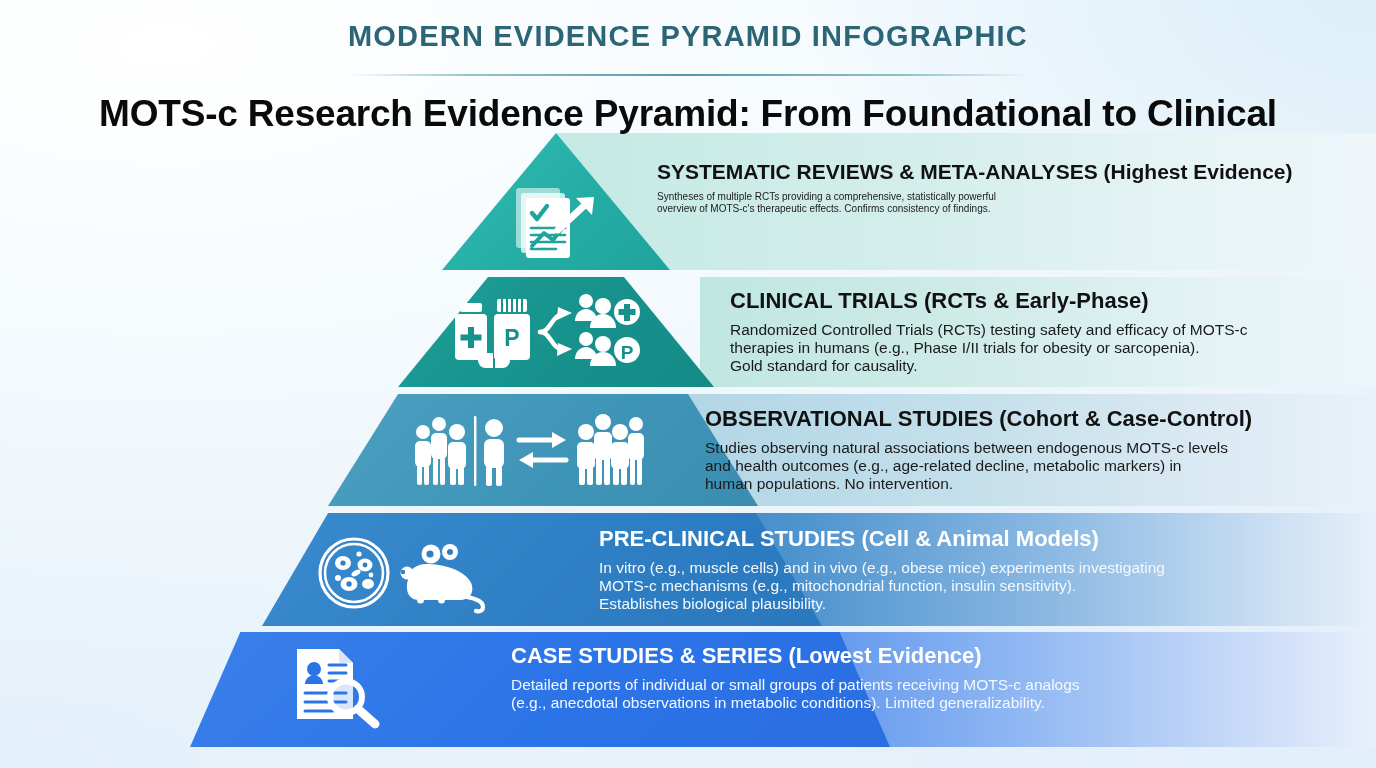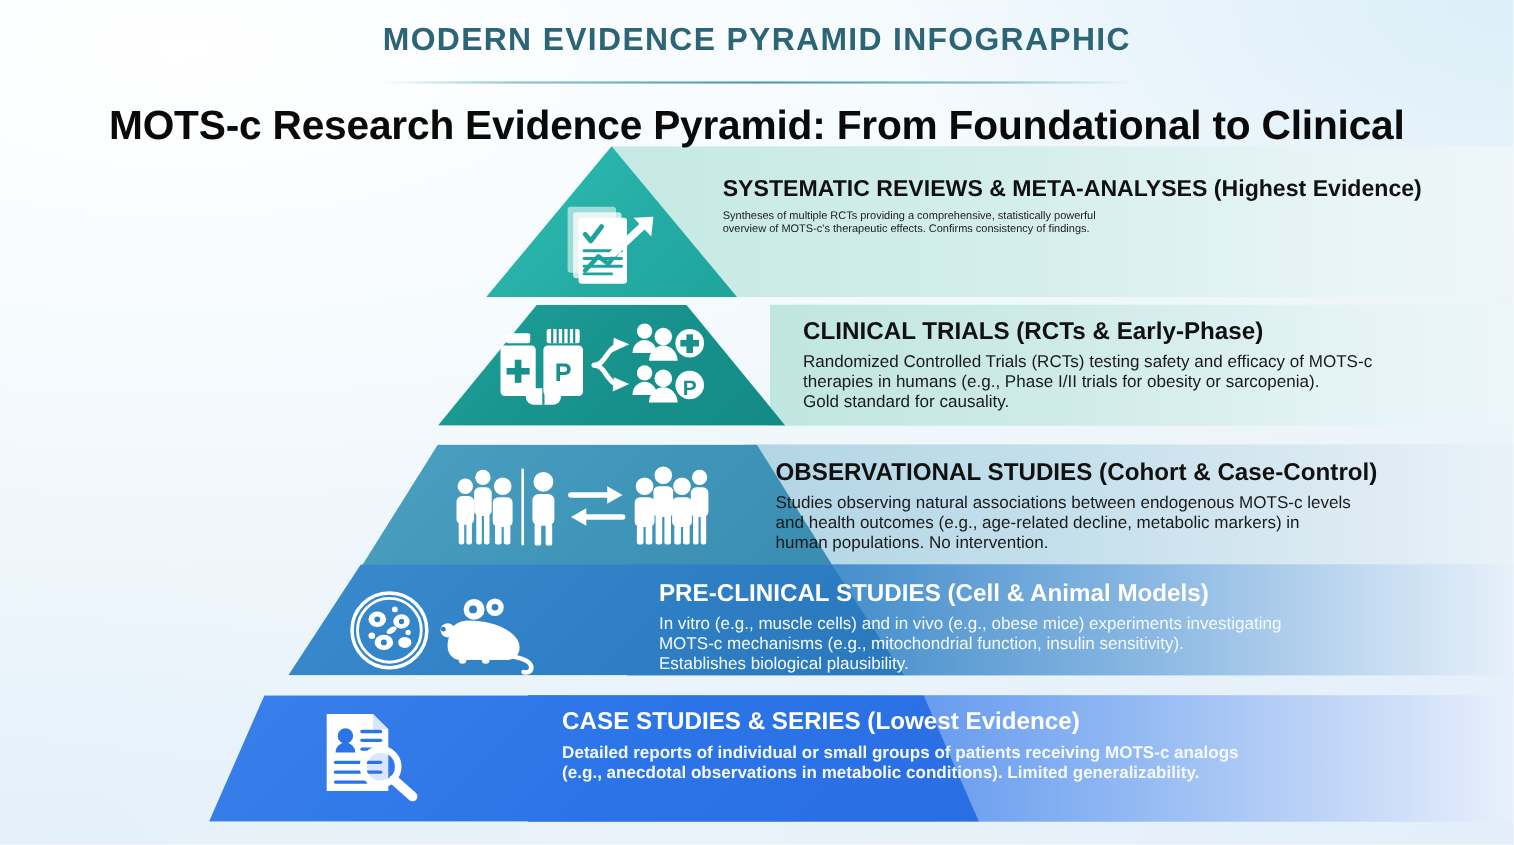--- a/index.html
+++ b/index.html
@@ -240,21 +240,21 @@
         </svg>
       </div>
       <div class="txt dark-text" style="left:730px; top:12px; width:640px;">
         <div class="tier-title" style="font-size:22px;">CLINICAL TRIALS (RCTs &amp; Early-Phase)</div>
         <div class="tier-desc" style="font-size:15.5px; margin-top:9px;">Randomized Controlled Trials (RCTs) testing safety and efficacy of MOTS-c
 therapies  in humans (e.g., Phase I/II trials for obesity or sarcopenia).
 Gold standard for causality.</div>
       </div>
     </div>
 
-    <div class="tier" style="top:404px; height:112px;">
+    <div class="tier" style="top:394px; height:112px;">
       <div class="band" style="left:676px; width:700px;
                   background:linear-gradient(to right,#b2d5e5 0%,#c3dfeb 40%,#dceaf3 78%,#e9f2f9 100%);"></div>
       <div class="slab">
         <div class="shape" style="left:328px; width:430px;
                     background:linear-gradient(135deg,#4ca0c1 0%,#3f95b8 55%,#3a8db0 100%);
                     -webkit-clip-path:polygon(16.3% 0%,83.7% 0%,100% 100%,0% 100%);
                     clip-path:polygon(16.3% 0%,83.7% 0%,100% 100%,0% 100%);"></div>
       </div>
       <div class="icon-wrap" style="left:406px; top:14px; width:240px; height:86px;">
         <svg width="234" height="82" viewBox="0 0 234 82" fill="#ffffff">
@@ -303,21 +303,21 @@
         </svg>
       </div>
       <div class="txt dark-text" style="left:705px; top:13px; width:660px;">
         <div class="tier-title" style="font-size:22px;">OBSERVATIONAL STUDIES (Cohort &amp; Case-Control)</div>
         <div class="tier-desc" style="font-size:15.5px; margin-top:9px;">Studies observing natural associations between endogenous MOTS-c levels
 and health outcomes (e.g., age-related decline, metabolic markers) in
 human populations. No intervention.</div>
       </div>
     </div>
 
-    <div class="tier" style="top:513px; height:101px;">
+    <div class="tier" style="top:513px; height:113px;">
       <div class="band" style="left:570px; width:806px;
                   background:linear-gradient(to right,#2f7fc4 0%,#4d93ce 28%,#8cb9e3 60%,#c9def2 86%,#e6f0fa 100%);"></div>
       <div class="slab">
         <div class="shape" style="left:262px; width:560px;
                     background:linear-gradient(135deg,#3a8ace 0%,#2f7fc4 55%,#2a78bd 100%);
                     -webkit-clip-path:polygon(11.8% 0%,88.2% 0%,100% 100%,0% 100%);
                     clip-path:polygon(11.8% 0%,88.2% 0%,100% 100%,0% 100%);"></div>
       </div>
       <div class="icon-wrap" style="left:312px; top:19px; width:200px; height:82px;">
         <svg width="196" height="78" viewBox="0 0 196 78" fill="none">
@@ -385,19 +385,19 @@
             <line x1="22" y1="57" x2="63" y2="57"></line>
             <line x1="22" y1="66" x2="50" y2="66"></line>
           </g>
           <circle cx="63" cy="52" r="16" fill="none" stroke="#ffffff" stroke-width="6"></circle>
           <circle cx="63" cy="52" r="12.5" fill="#2b74e8" opacity=".18"></circle>
           <path d="M75 64 L92 79" stroke="#ffffff" stroke-width="9" stroke-linecap="round"></path>
         </svg>
       </div>
       <div class="txt light-text" style="left:511px; top:12px; width:720px;">
         <div class="tier-title" style="font-size:22px;">CASE STUDIES &amp; SERIES (Lowest Evidence)</div>
-        <div class="tier-desc" style="font-size:15.5px; margin-top:9px;font-weight:bold;">Detailed reports of individual or small groups of patients receiving MOTS-c analogs
+        <div class="tier-desc" style="font-size:15.5px; margin-top:9px;">Detailed reports of individual or small groups of patients receiving MOTS-c analogs
 (e.g., anecdotal observations in metabolic conditions). Limited generalizability.</div>
       </div>
     </div>
 
   </div>
 </div>
 
 </body></html>

